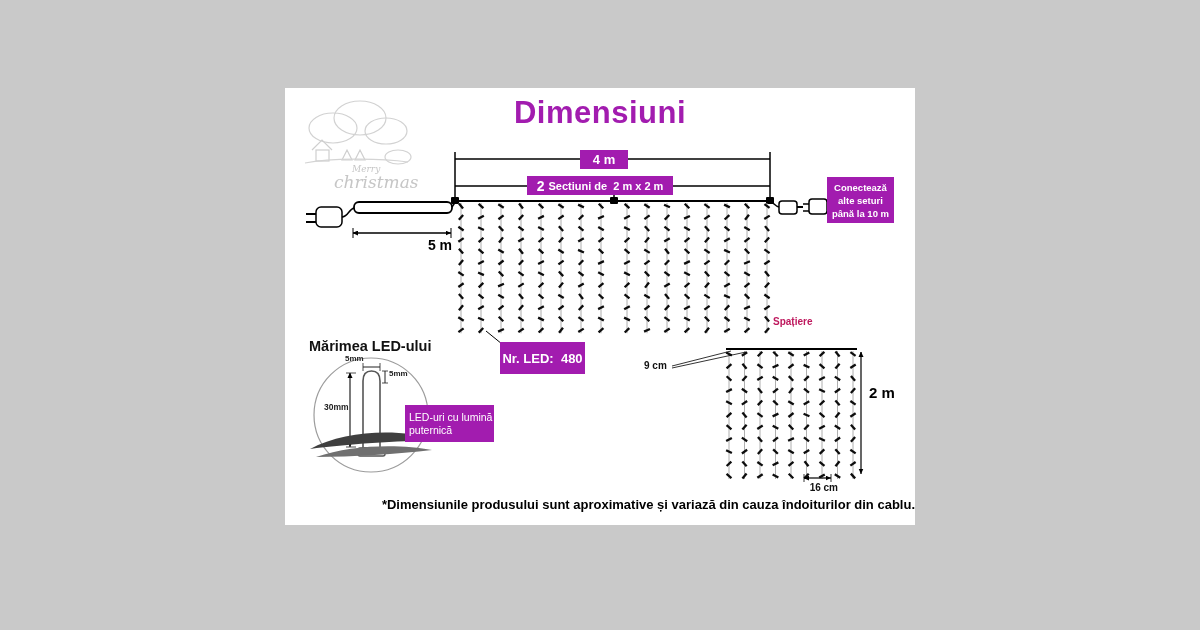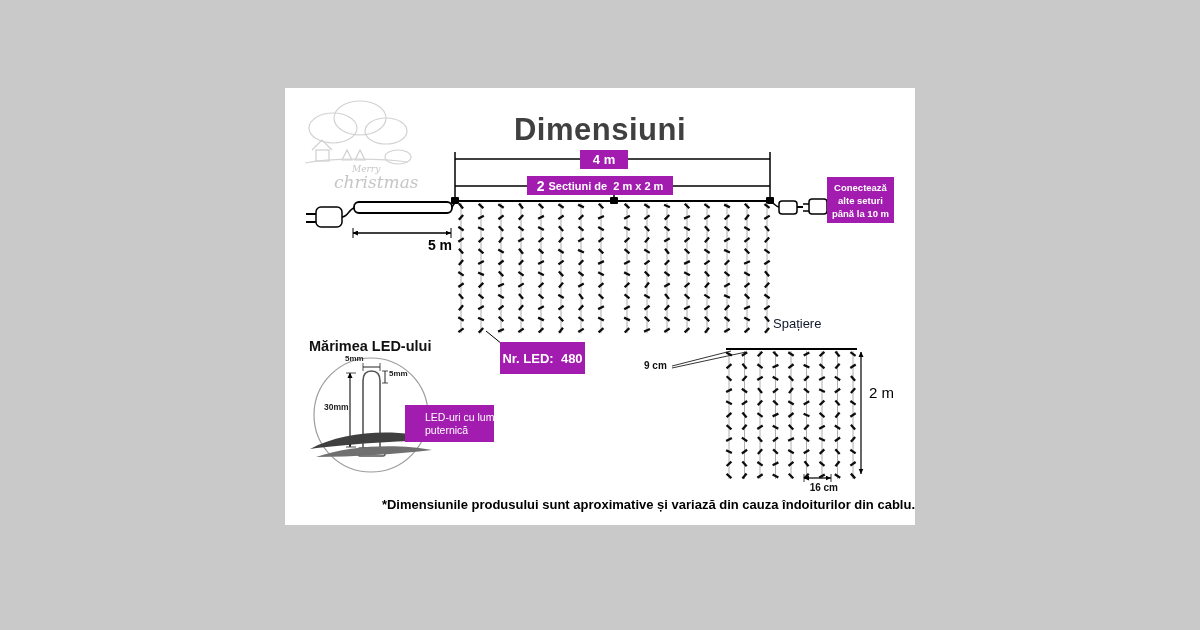--- a/index.html
+++ b/index.html
@@ -2,35 +2,35 @@
 <html><head>
 <meta charset="utf-8">
 <style>
   *{margin:0;padding:0;box-sizing:border-box}
   body{font-family:"Liberation Sans",sans-serif;background:#c9c9c9}
   .canvas{position:relative;width:1200px;height:630px;background:#c9c9c9;overflow:hidden}
   .panel{position:absolute;left:285px;top:88px;width:630px;height:437px;background:#ffffff}
   svg.overlay{position:absolute;left:0;top:0;width:1200px;height:630px}
   .abs{position:absolute}
   .bb{background:#a21caf;color:#fff;display:flex;align-items:center;justify-content:center;white-space:pre}
-  .title{left:285px;top:112px;width:630px;text-align:center;font-size:31px;font-weight:800;color:#404040;letter-spacing:.5px}
+  .title{left:285px;top:95px;width:630px;text-align:center;font-size:31px;font-weight:800;color:#a21caf;letter-spacing:.5px}
   .box4m{left:580px;top:150px;width:48px;height:19px;font-size:13px;font-weight:700}
   .boxsec{left:527px;top:176px;width:146px;height:19px;font-size:11px;font-weight:700}
   .boxsec .count{font-size:14px;margin-right:4px}
   .lbl5m{left:352px;top:237px;width:100px;text-align:right;font-size:14px;font-weight:700;color:#000}
   .connectbox{left:827px;top:177px;width:67px;height:46px;flex-direction:column;font-size:9.5px;font-weight:700;line-height:13px;text-align:center}
   .nrled{left:500px;top:342px;width:85px;height:32px;font-size:13px;font-weight:700}
   .marimea{left:309px;top:338px;font-size:14.5px;font-weight:600;color:#111}
   .d5top{left:345px;top:354px;font-size:8px;font-weight:700;color:#222}
   .d5side{left:389px;top:369px;font-size:8px;font-weight:700;color:#222}
   .d30{left:324px;top:402px;font-size:8.5px;font-weight:700;color:#222}
-  .ledbox{left:405px;top:405px;width:89px;height:37px;flex-direction:column;align-items:flex-start;padding-left:20px;font-size:10.5px;line-height:13px;font-weight:400}
-  .spatiere{left:773px;top:316px;font-size:13px;font-weight:400;color:#0f172a}
+  .ledbox{left:405px;top:405px;width:89px;height:37px;flex-direction:column;align-items:flex-start;padding-left:4px;font-size:10.5px;line-height:13px;font-weight:400}
+  .spatiere{left:773px;top:316px;font-size:10px;font-weight:700;color:#be185d}
   .l9cm{left:644px;top:360px;font-size:10px;font-weight:700;color:#111}
-  .l2m{left:869px;top:384px;font-size:15px;font-weight:400;color:#000}
+  .l2m{left:869px;top:384px;font-size:15px;font-weight:700;color:#000}
   .l16cm{left:798px;top:482px;width:40px;text-align:right;font-size:10px;font-weight:700;color:#111}
   .footnote{left:285px;top:497px;width:630px;text-align:right;font-size:13px;font-weight:700;color:#000}
 </style>
 </head>
 <body>
 
 <div class="canvas">
   <div class="panel"></div>
 
   <svg class="overlay" viewBox="0 0 1200 630">

